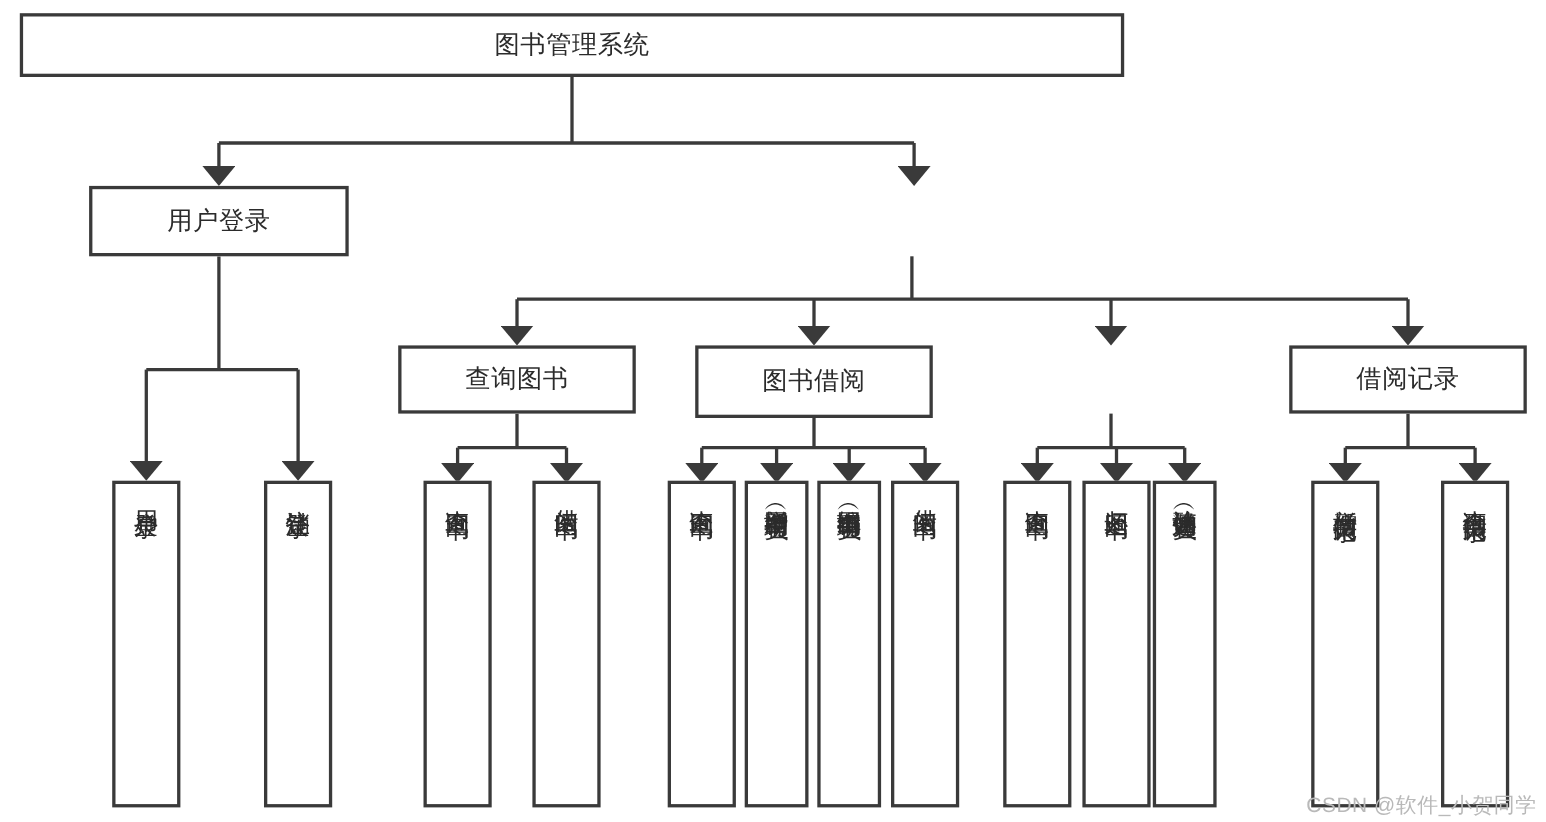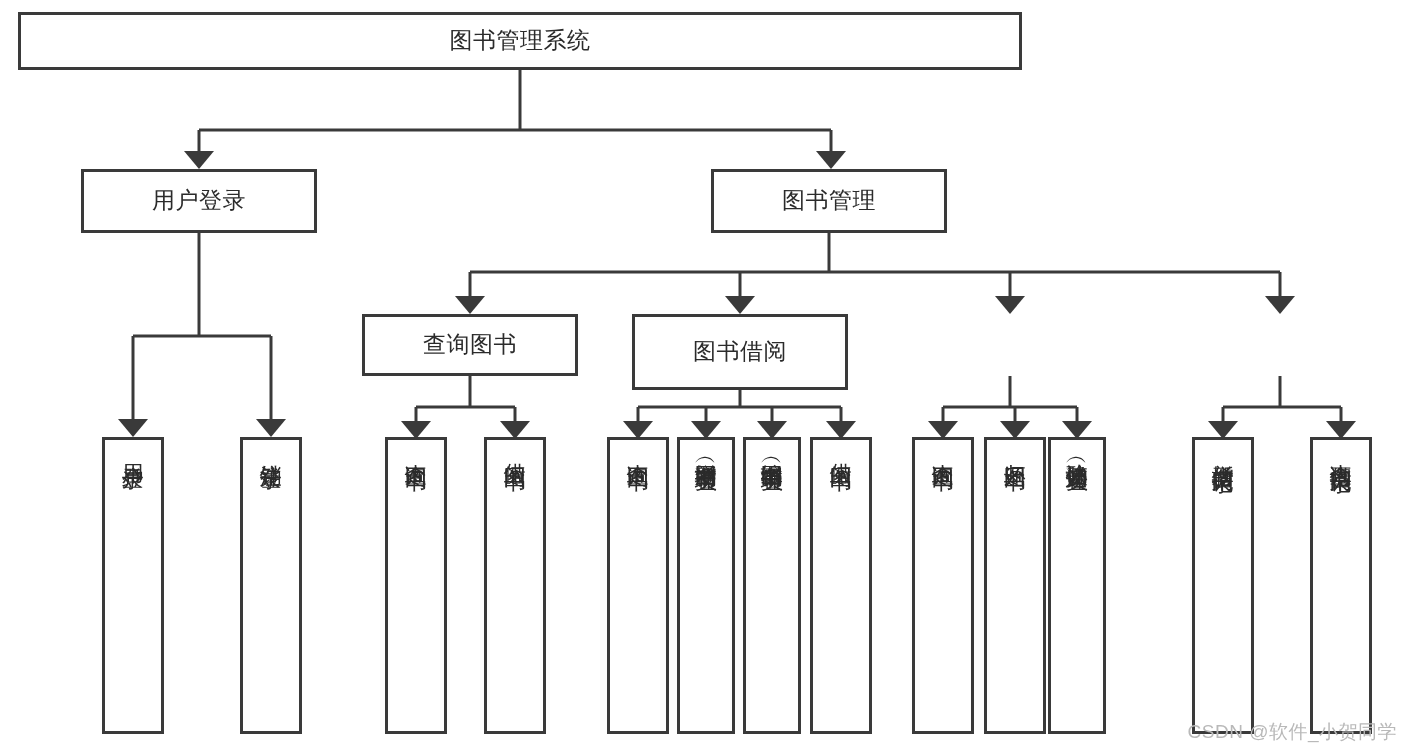--- a/index.html
+++ b/index.html
@@ -123,29 +123,29 @@
     </g>
   </svg>
 
   <div class="node-box horizontal" style="left: 18px; top: 12px; width: 1004px; height: 58px; border-color: rgb(58, 58, 58); color: rgb(43, 43, 43);">
     <span class="node-label">图书管理系统</span>
   </div>
 
   <div class="node-box horizontal" style="left: 81px; top: 169px; width: 236px; height: 64px; border-color: rgb(58, 58, 58); color: rgb(43, 43, 43);">
     <span class="node-label">用户登录</span>
   </div>
-  <div class="node-box horizontal" style="left: 711px; top: 169px; width: 236px; height: 64px; border-color: rgb(58, 58, 58); color: rgb(43, 43, 43);">
-    <span class="node-label">图书管理</span>
-  </div>
 
   <div class="node-box horizontal" style="left: 362px; top: 314px; width: 216px; height: 62px; border-color: rgb(58, 58, 58); color: rgb(43, 43, 43);">
     <span class="node-label">查询图书</span>
   </div>
-  <div class="node-box horizontal" style="left: 632px; top: 314px; width: 216px; height: 76px; border-color: rgb(58, 58, 58); color: rgb(43, 43, 43);">
+  <div class="node-box horizontal" style="left: 632px; top: 314px; width: 216px; height: 66px; border-color: rgb(58, 58, 58); color: rgb(43, 43, 43);">
     <span class="node-label">图书借阅</span>
+  </div>
+  <div class="node-box horizontal" style="left: 1172px; top: 314px; width: 216px; height: 62px; border-color: rgb(58, 58, 58); color: rgb(43, 43, 43);">
+    <span class="node-label">借阅记录</span>
   </div>
 
   <div class="node-box vertical" style="left: 102px; top: 437px; width: 62px; height: 297px; border-color: rgb(58, 58, 58); color: rgb(43, 43, 43);">
     <span class="node-label">用户登录</span>
   </div>
   <div class="node-box vertical" style="left: 240px; top: 437px; width: 62px; height: 297px; border-color: rgb(58, 58, 58); color: rgb(43, 43, 43);">
     <span class="node-label">注销登录</span>
   </div>
   <div class="node-box vertical" style="left: 385px; top: 437px; width: 62px; height: 297px; border-color: rgb(58, 58, 58); color: rgb(43, 43, 43);">
     <span class="node-label">查询图书</span>

